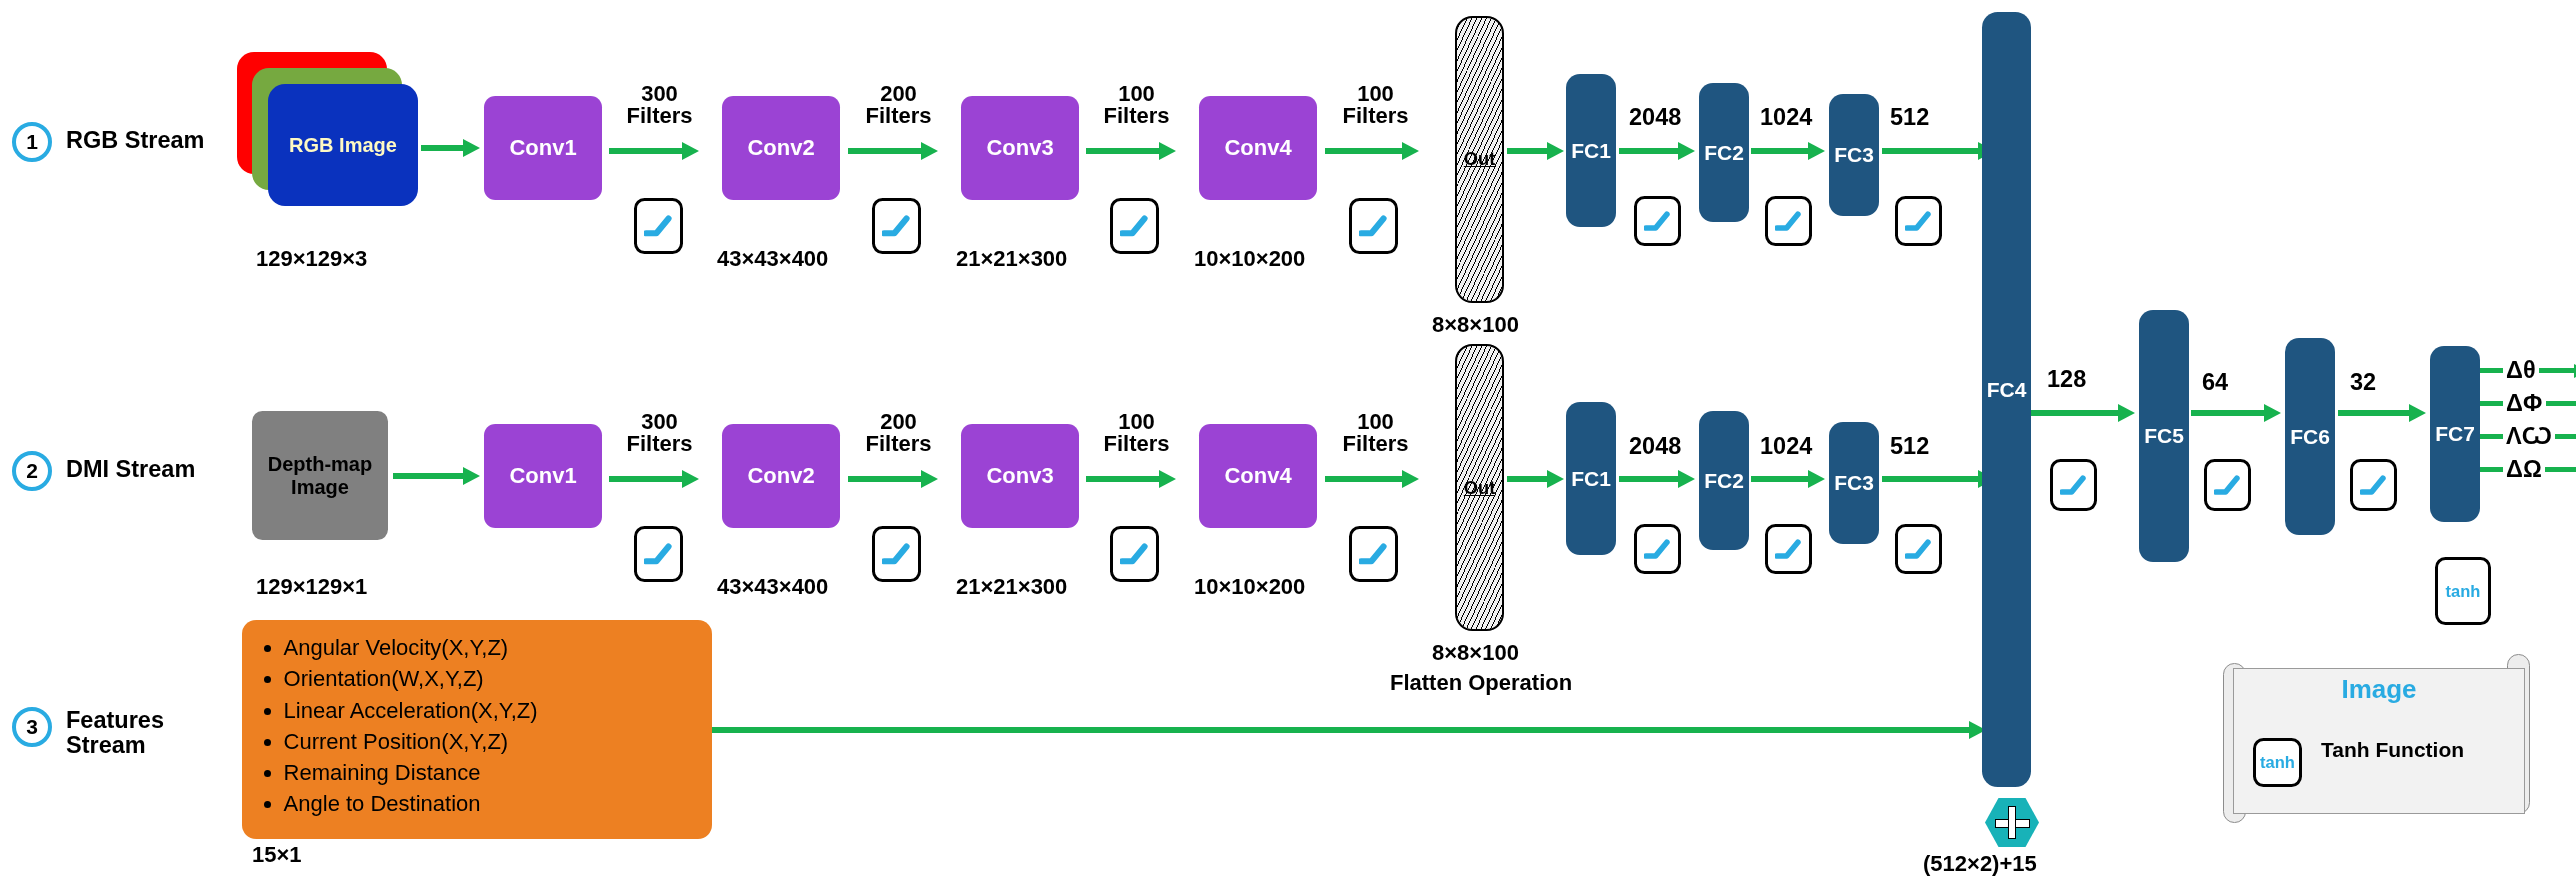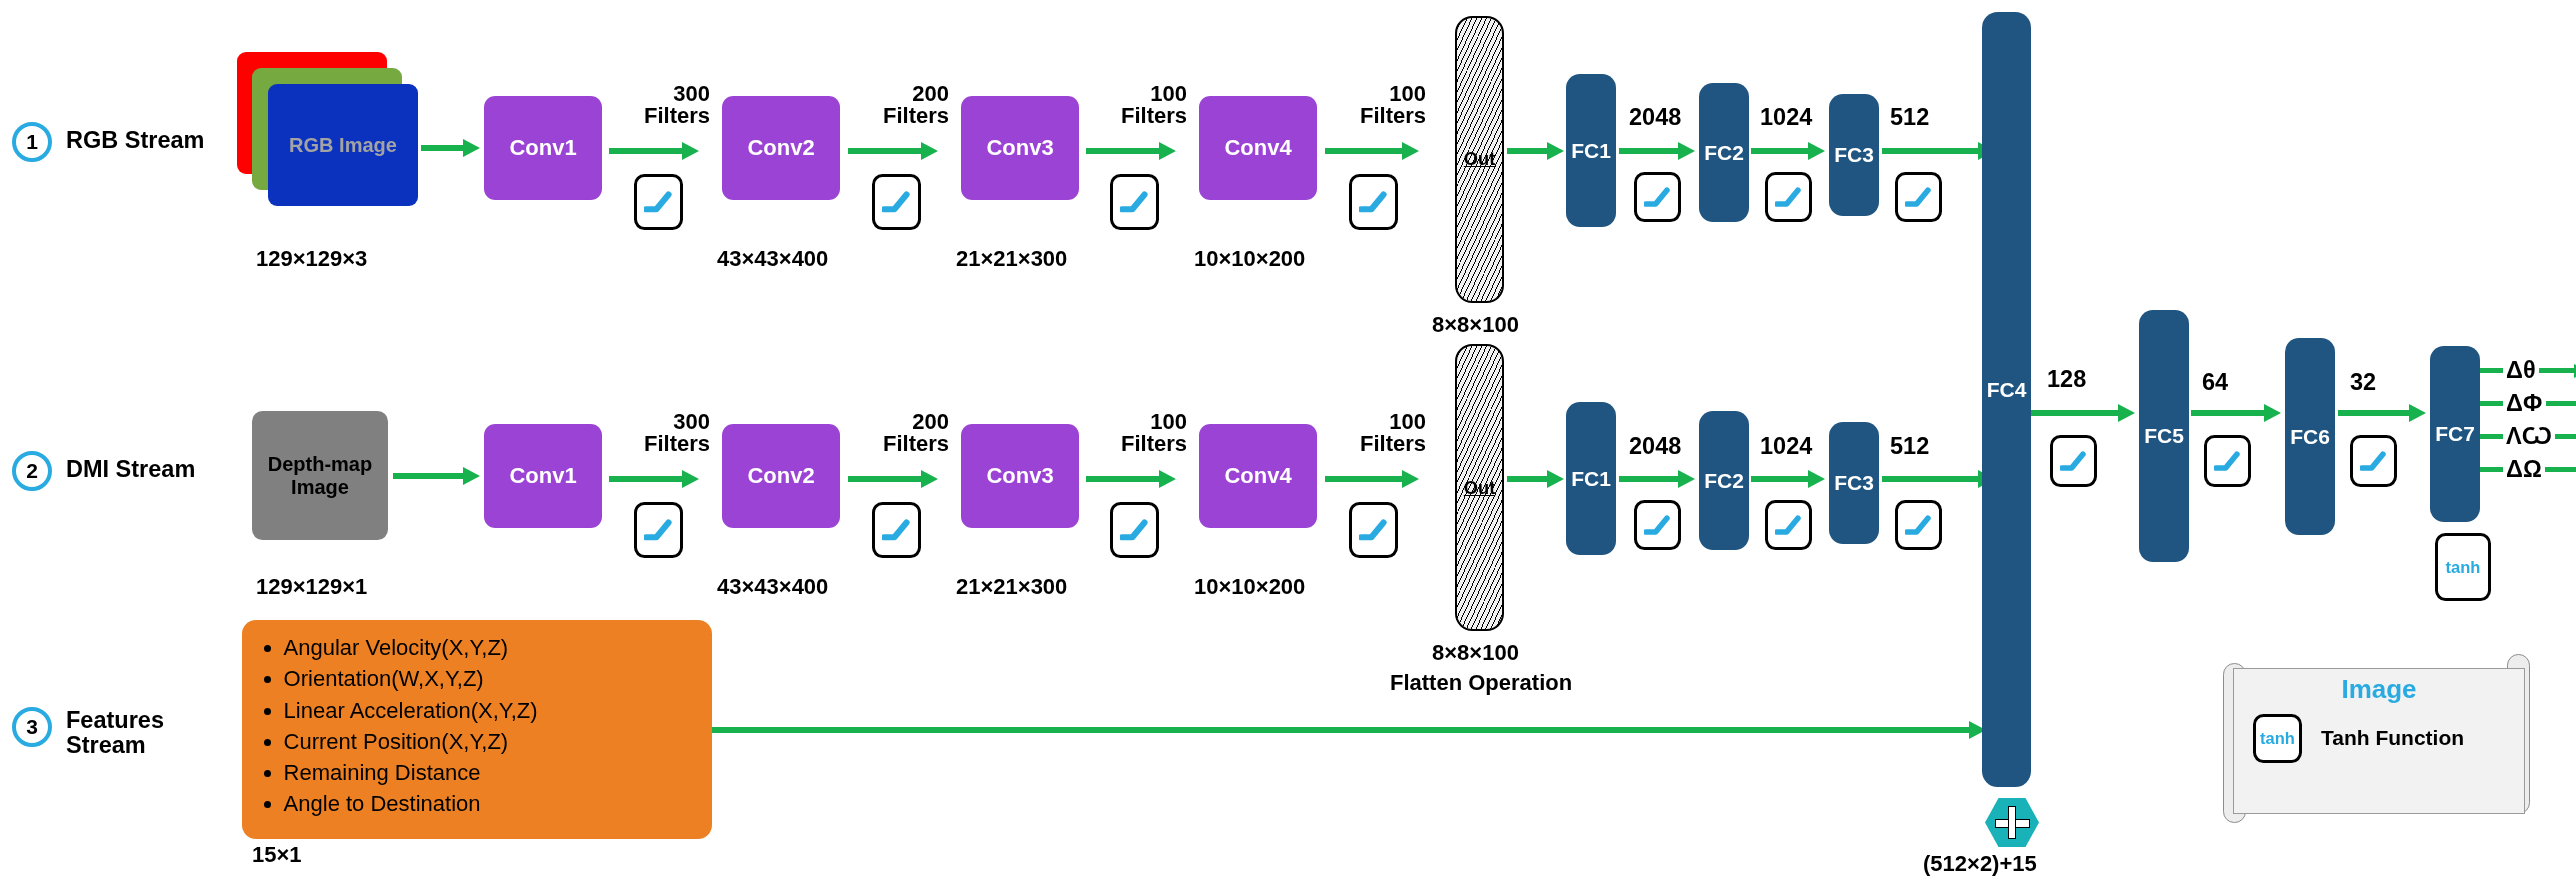--- a/index.html
+++ b/index.html
@@ -5,22 +5,22 @@
   html,body{margin:0;padding:0;background:#fff;}
   body{width:2576px;height:889px;position:relative;overflow:hidden;
        font-family:"Liberation Sans","DejaVu Sans",sans-serif;color:#000;}
   .abs{position:absolute;}
   
   .idx-circle{width:40px;height:40px;border:4.4px solid #29ABE2;border-radius:50%;
       display:flex;align-items:center;justify-content:center;font-weight:bold;font-size:21px;
       background:#fff;box-sizing:border-box;}
   .stream-label{font-weight:bold;font-size:23.5px;line-height:1.05;white-space:pre-line;}
   
-  .img-card{border-radius:9px;display:flex;align-items:center;justify-content:center;
-      text-align:center;font-weight:bold;font-size:20px;line-height:1.15;color:#a3a3a3;}
+  .img-card{border-radius:17px;display:flex;align-items:center;justify-content:center;
+      text-align:center;font-weight:bold;font-size:20px;line-height:1.15;color:#fef9c3;}
   .rgb-blue{background:#0A32BE;}
   .rgb-green{background:#76A940;}
   .rgb-red{background:#FF0000;}
   .depth-gray{background:#808080;color:#000;border-radius:10.4px;}
   
   .conv{background:#9B43D4;border-radius:11.3px;color:#fff;font-weight:bold;font-size:22px;
       display:flex;align-items:center;justify-content:center;}
   
   .fc{background:#1F5580;border-radius:14px;color:#fff;font-weight:bold;font-size:21px;
       display:flex;align-items:center;justify-content:center;}
@@ -32,25 +32,25 @@
       display:flex;align-items:center;justify-content:center;}
   .flatten span{font-weight:bold;font-size:18.3px;color:#000;background:transparent;text-decoration:underline;}
   
   .arrow-line{background:#17B24E;height:5.2px;}
   .arrow-head{width:0;height:0;border-top:9.6px solid transparent;border-bottom:9.6px solid transparent;
       border-left:17.4px solid #17B24E;}
   .arrow-head-sm{width:0;height:0;border-top:7.8px solid transparent;border-bottom:7.8px solid transparent;
       border-left:14px solid #17B24E;}
   
   .dim{font-weight:bold;font-size:22px;white-space:nowrap;}
-  .filt{font-weight:bold;font-size:22px;line-height:1.02;text-align:right;white-space:pre-line;}
+  .filt{font-weight:bold;font-size:22px;line-height:1.02;text-align:center;white-space:pre-line;}
   .num{font-weight:bold;font-size:23.5px;white-space:nowrap;}
   
   .act{border:3.5px solid #000;border-radius:10.4px;background:#fff;box-sizing:border-box;
-      display:flex;align-items:center;justify-content:center;}
+      display:flex;align-items:center;justify-content:center;margin-top:24px;}
   .act-tanh{font-size:16.5px;font-weight:bold;color:#29ABE2;}
   
   .feat-box{background:#ED8022;border-radius:14px;padding:12.2px 15.7px 12.2px 19px;box-sizing:border-box;}
   .feat-box ul{margin:0;padding:0 0 0 22.6px;}
   .feat-box li{font-weight:normal;font-size:22px;line-height:1.42;color:#000;}
   
   .hexwrap{width:54px;height:49px;position:relative;}
   .hex{width:54px;height:49px;background:#18B2B8;
        clip-path:polygon(25% 0%,75% 0%,100% 50%,75% 100%,25% 100%,0% 50%);}
   .plus-v{position:absolute;left:22.6px;top:7.8px;width:8.7px;height:33px;background:#fff;border:1.7px solid #000;box-sizing:border-box;}

